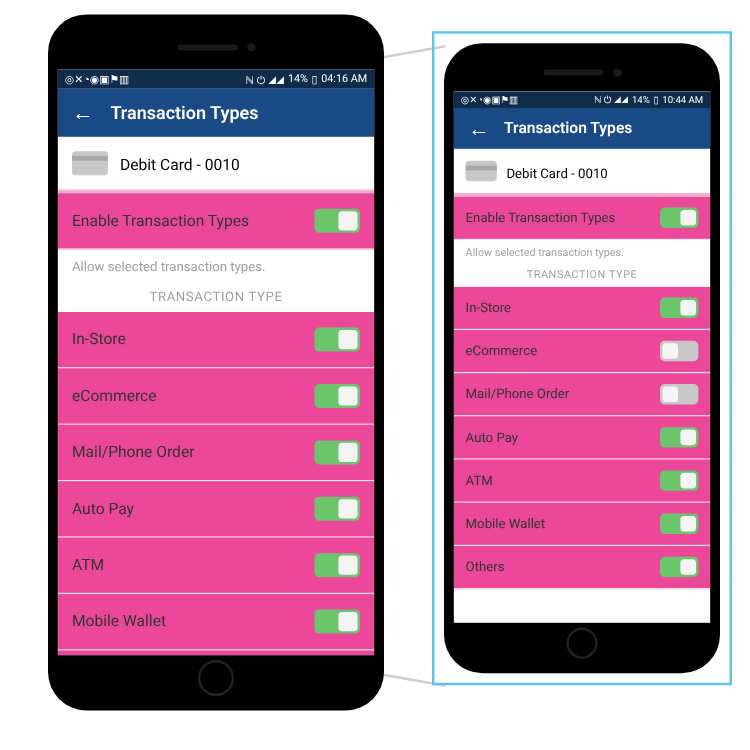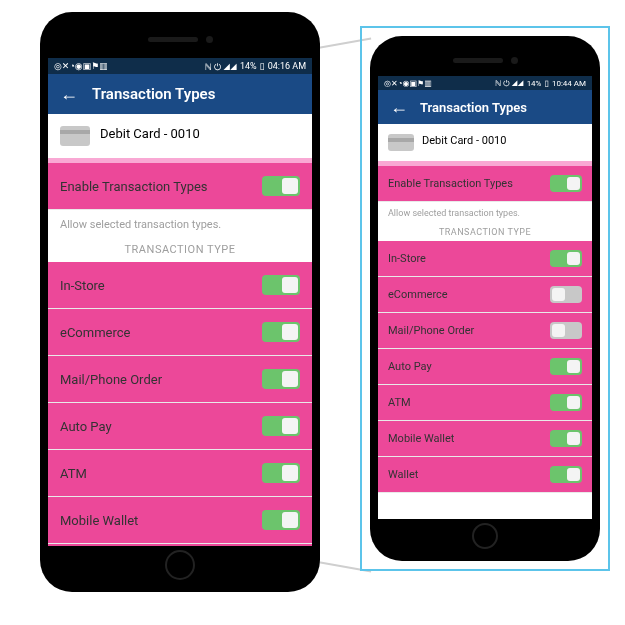--- a/index.html
+++ b/index.html
@@ -145,24 +145,24 @@
     font-size: 18px;
     cursor: pointer;
   }
   .app-bar .title {
     font-size: 15px;
   }
   .phone.right .app-bar .title { font-size: 13px; }
 
   .card-header {
     display: flex;
-    align-items: flex-start;
+    align-items: flex-end;
     gap: 10px;
     padding: 12px 12px;
-    border-bottom: 5px solid #f9a8d4;
+    border-bottom: 3px solid #f9a8d4;
     flex-shrink: 0;
   }
   .phone.right .card-header { padding: 10px 10px; gap: 8px; }
   .card-icon {
     width: 30px; height: 20px;
     background: #c8c8c8;
     border-radius: 3px;
     position: relative;
   }
   .phone.right .card-icon { width: 26px; height: 17px; }
@@ -381,21 +381,21 @@
                 <div class="knob"></div>
               </div>
             </div>
             <div class="row">
               <span class="row-label">Mobile Wallet</span>
               <div class="toggle on">
                 <div class="knob"></div>
               </div>
             </div>
             <div class="row">
-              <span class="row-label">Wallet</span>
+              <span class="row-label">Others</span>
               <div class="toggle on">
                 <div class="knob"></div>
               </div>
             </div>
           </div>
       </div>
       <div class="phone-bottom">
           <div class="home-btn"></div>
         </div>
     </div>

